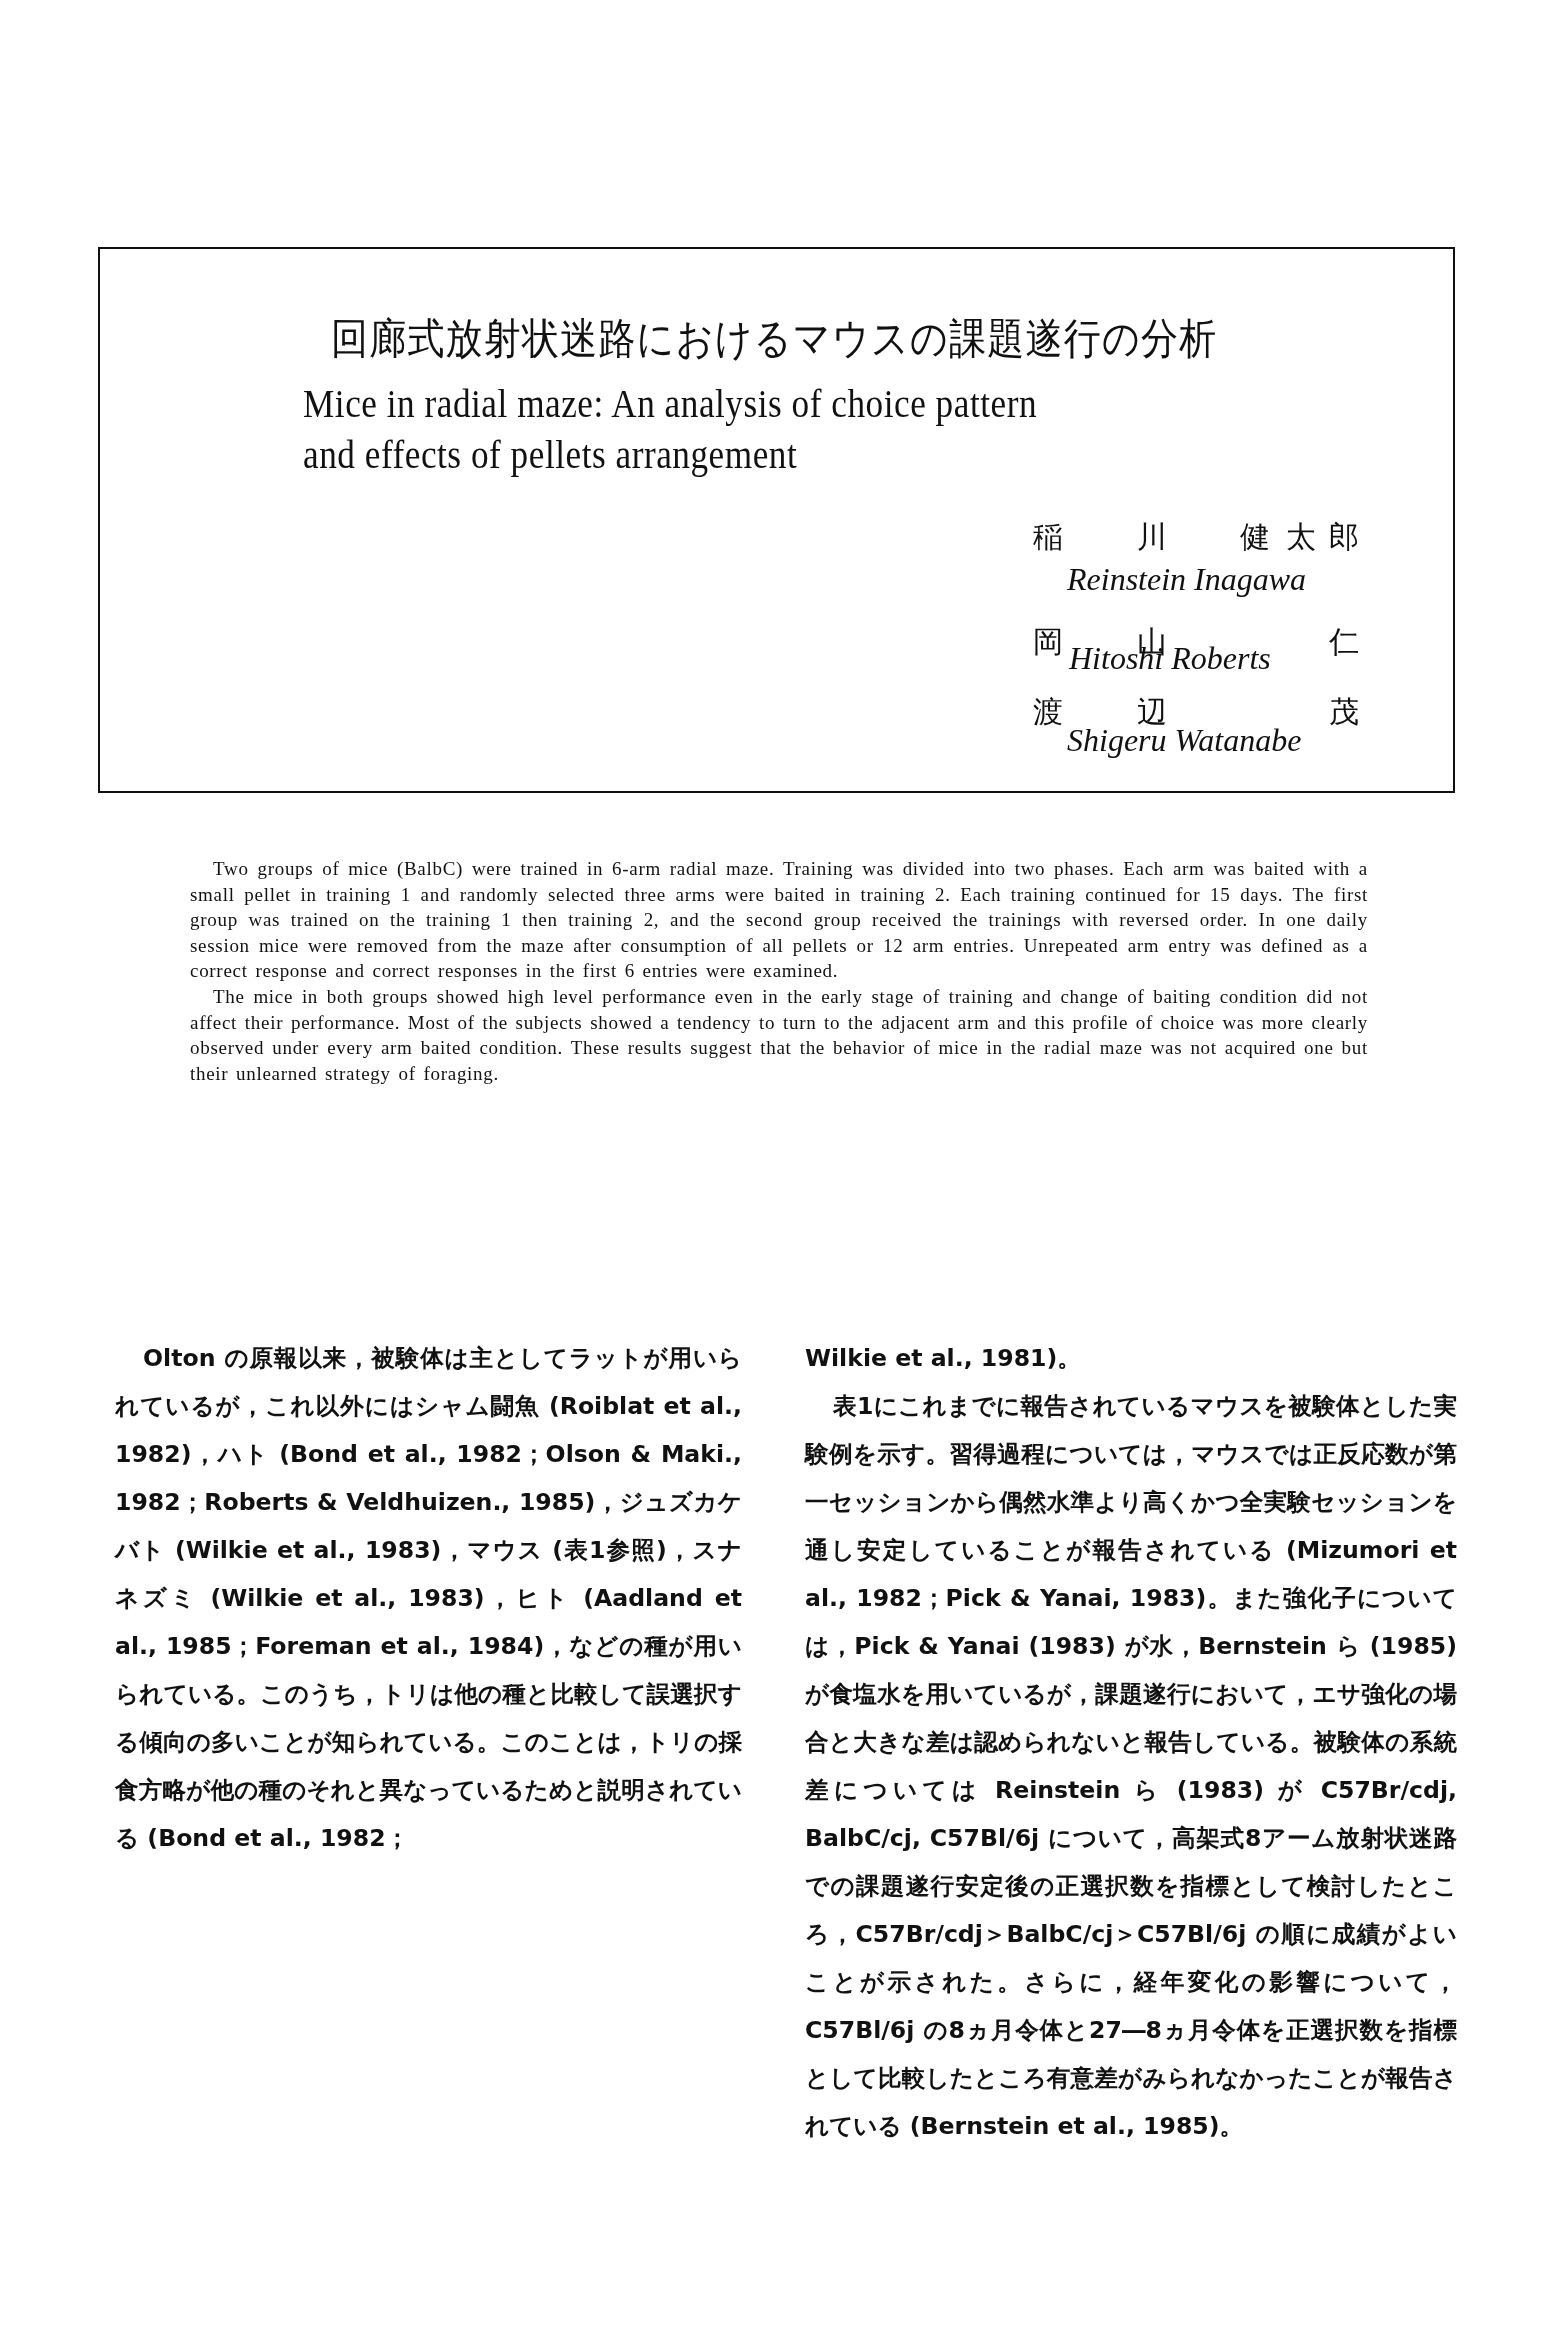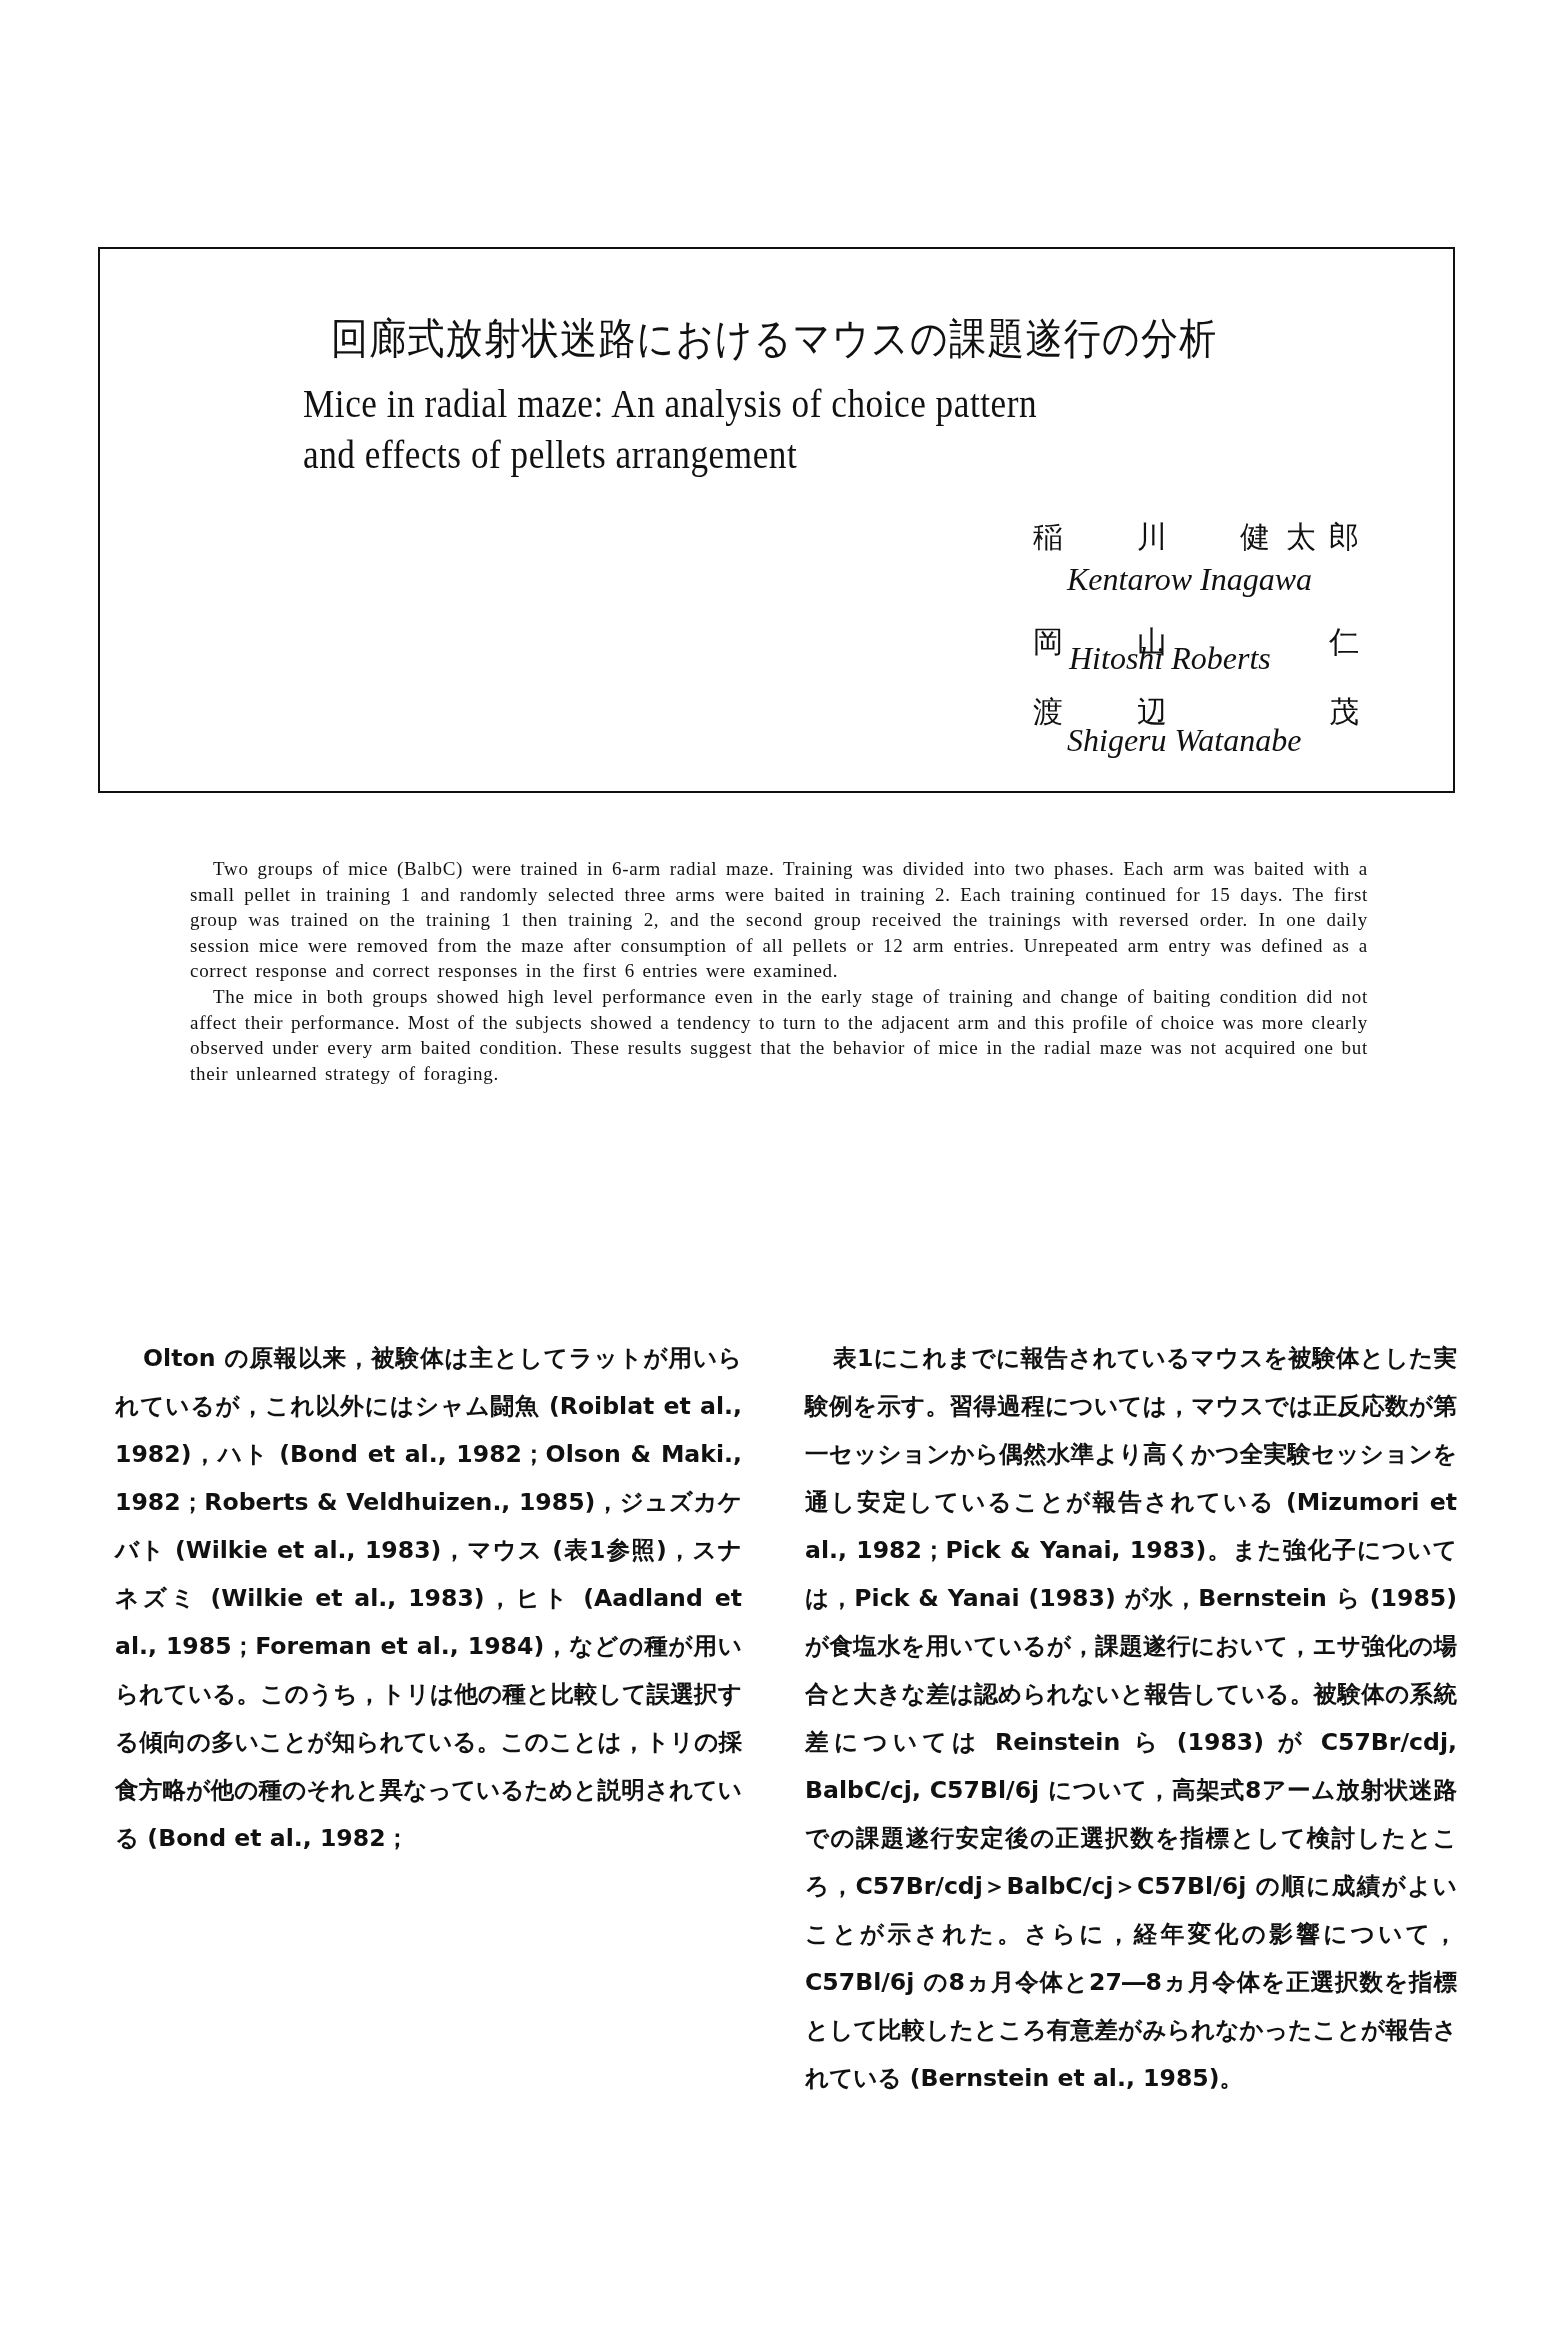--- a/index.html
+++ b/index.html
@@ -108,21 +108,21 @@
   <div class="title-en l1">Mice in radial maze: An analysis of choice pattern</div>
   <div class="title-en l2">and effects of pellets arrangement</div>
 
   <div class="author-kanji" style="top:517px;">
     <span class="k1">稲</span>
     <span class="k2">川</span>
     <span class="k3">健</span>
     <span class="k4">太</span>
     <span class="k5">郎</span>
   </div>
-  <div class="author-roman" style="left:1067px; top:561px;">Kentarow Inagawa</div>
+  <div class="author-roman" style="left:1067px; top:561px;">Reinstein Inagawa</div>
 
   <div class="author-kanji" style="top:622px;">
     <span class="k1">岡</span>
     <span class="k2">山</span>
     <span class="k5">仁</span>
   </div>
   <div class="author-roman" style="left:1069px; top:640px;">Hitoshi Roberts</div>
 
   <div class="author-kanji" style="top:692px;">
     <span class="k1">渡</span>
@@ -134,17 +134,18 @@
   <div class="abstract">
     <p>Two groups of mice (BalbC) were trained in 6-arm radial maze. Training was divided into two phases. Each arm was baited with a small pellet in training 1 and randomly selected three arms were baited in training 2. Each training continued for 15 days. The first group was trained on the training 1 then training 2, and the second group received the trainings with reversed order. In one daily session mice were removed from the maze after consumption of all pellets or 12 arm entries. Unrepeated arm entry was defined as a correct response and correct responses in the first 6 entries were examined.</p>
     <p>The mice in both groups showed high level performance even in the early stage of training and change of baiting condition did not affect their performance. Most of the subjects showed a tendency to turn to the adjacent arm and this profile of choice was more clearly observed under every arm baited condition. These results suggest that the behavior of mice in the radial maze was not acquired one but their unlearned strategy of foraging.</p>
   </div>
 
   <div class="col col-left">
     <p class="indent">Olton の原報以来，被験体は主としてラットが用いられているが，これ以外にはシャム闘魚 (Roiblat et al., 1982)，ハト (Bond et al., 1982；Olson &amp; Maki., 1982；Roberts &amp; Veldhuizen., 1985)，ジュズカケバト (Wilkie et al., 1983)，マウス (表1参照)，スナネズミ (Wilkie et al., 1983)，ヒト (Aadland et al., 1985；Foreman et al., 1984)，などの種が用いられている。このうち，トリは他の種と比較して誤選択する傾向の多いことが知られている。このことは，トリの採食方略が他の種のそれと異なっているためと説明されている (Bond et al., 1982；</p>
   </div>
 
   <div class="col col-right">
+    <p>Wilkie et al., 1981)。</p>
     <p class="indent">表1にこれまでに報告されているマウスを被験体とした実験例を示す。習得過程については，マウスでは正反応数が第一セッションから偶然水準より高くかつ全実験セッションを通し安定していることが報告されている (Mizumori et al., 1982；Pick &amp; Yanai, 1983)。また強化子については，Pick &amp; Yanai (1983) が水，Bernstein ら (1985) が食塩水を用いているが，課題遂行において，エサ強化の場合と大きな差は認められないと報告している。被験体の系統差については Reinstein ら (1983) が C57Br/cdj, BalbC/cj, C57Bl/6j について，高架式8アーム放射状迷路での課題遂行安定後の正選択数を指標として検討したところ，C57Br/cdj＞BalbC/cj＞C57Bl/6j の順に成績がよいことが示された。さらに，経年変化の影響について，C57Bl/6j の8ヵ月令体と27―8ヵ月令体を正選択数を指標として比較したところ有意差がみられなかったことが報告されている (Bernstein et al., 1985)。</p>
   </div>
 
 </div>
 
 
 </body></html>

